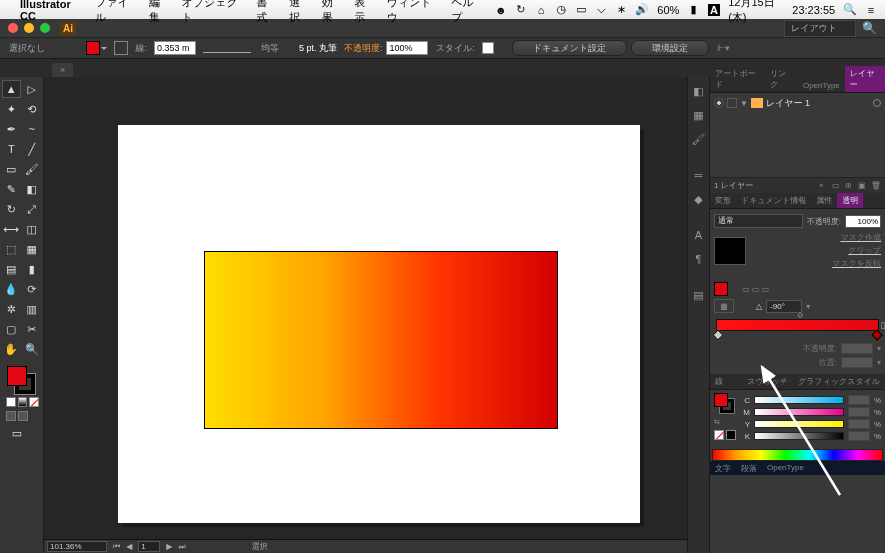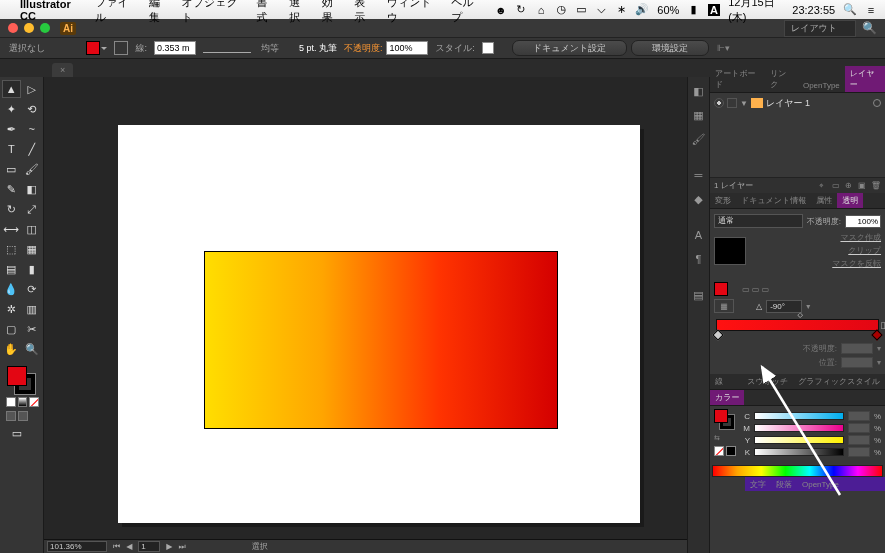--- a/index.html
+++ b/index.html
@@ -113,21 +113,21 @@
   .color-val { width: 22px; background:#555; border:1px solid #444; height:10px; font-size:7px; color:#ccc; text-align:right; padding-right: 1px; }
   .color-pct { color:#aaa; font-size:8px; }
   .spectrum { height: 12px; background: linear-gradient(90deg,red,orange,yellow,lime,cyan,blue,magenta,red); margin: 3px 2px 0; border:1px solid #222; }
   .fs-side { width: 24px; }
   .fs-side-main { position:relative; width: 20px; height: 20px; margin-bottom: 3px; }
   .fs-side-fill { position:absolute; width:14px; height:14px; background:#e30613; border:1px solid #000; }
   .fs-side-stroke { position:absolute; right:0; bottom:0; width:14px; height:14px; background:#383838; border:3px solid #000; box-shadow:0 0 0 1px #777; }
   .none-swatch { width: 10px; height: 10px; background: #fff; position: relative; overflow: hidden; border: 1px solid #888; }
   .none-swatch::after { content:""; position:absolute; left:-2px; top:4px; width:14px; height:1px; background:red; transform:rotate(-45deg);}
   
-  .panel-footer-tabs { display: flex; background: #4c1d95; height: 14px; align-items: center; margin-left: 35px; }
+  .panel-footer-tabs { display: flex; background: #0f172a; height: 14px; align-items: flex-start; }
 </style>
 </head>
 <body>
 
 <div class="menubar">
   <span class="apple"></span>
   <span class="app-name">Illustrator CC</span>
   <span class="menu-item">ファイル</span>
   <span class="menu-item">編集</span>
   <span class="menu-item">オブジェクト</span>
@@ -385,23 +385,20 @@
         <span>▾</span>
       </div>
     </div>
 
     <div class="panel-tabs">
       <div class="panel-tab">線</div>
       <span style="flex:1"></span>
       <div class="panel-tab">スウォッチ</div>
       <div class="panel-tab">グラフィックスタイル</div>
     </div>
-    <div class="panel-tabs">
-      <div class="panel-tab active">カラー</div>
-    </div>
     <div class="panel-body" style="display:flex;gap:4px">
       <div class="fs-side">
         <div class="fs-side-main">
           <div class="fs-side-stroke"></div>
           <div class="fs-side-fill"></div>
         </div>
         <span style="font-size:7px;color:#888">⇆</span>
         <div style="display:flex;gap:2px;margin-top:4px">
           <div class="none-swatch"></div>
           <div style="width:10px;height:10px;background:#000;border:1px solid #888"></div>

